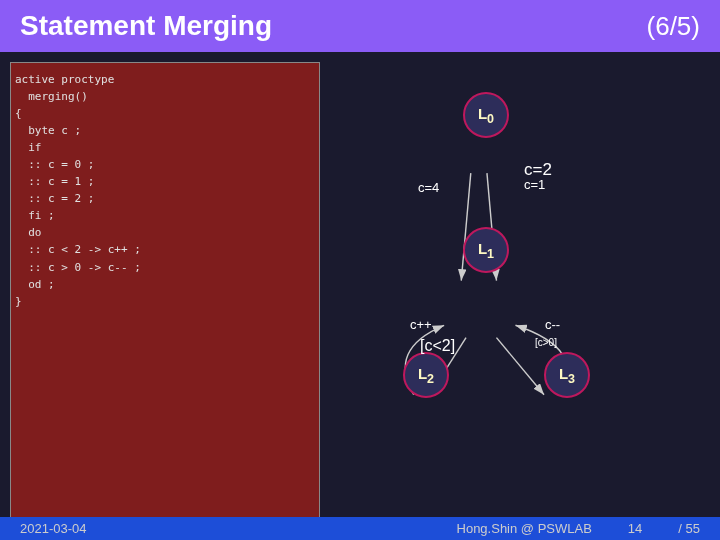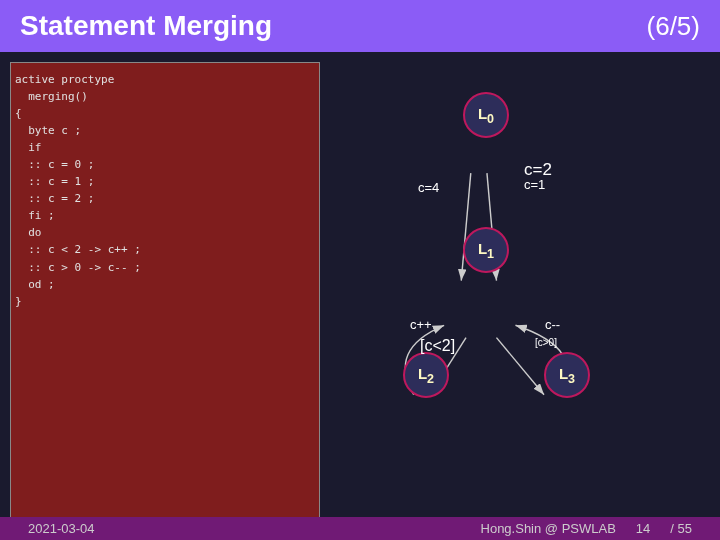--- a/index.html
+++ b/index.html
@@ -61,37 +61,37 @@
       position: relative;
       padding: 10px;
     }
 
     
     #footer {
       position: absolute;
       bottom: 0;
       left: 0;
       width: 720px;
-      background: #701a75;
+      background: #1d4ed8;
       display: flex;
       align-items: center;
       justify-content: space-between;
-      padding: 4px 28px;
+      padding: 4px 20px;
       color: #cccccc;
       font-size: 13px;
       font-family: Arial, sans-serif;
     }
     #footer .footer-center {
       position: absolute;
       left: 50%;
       transform: translateX(-50%);
     }
     #footer .footer-right {
       display: flex;
-      gap: 20px;
+      gap: 36px;
     }
 
     
     .node-circle {
       position: absolute;
       border-radius: 50%;
       border: 2px solid #be185d;
       background: #2d2d5a;
       display: flex;
       align-items: center;

